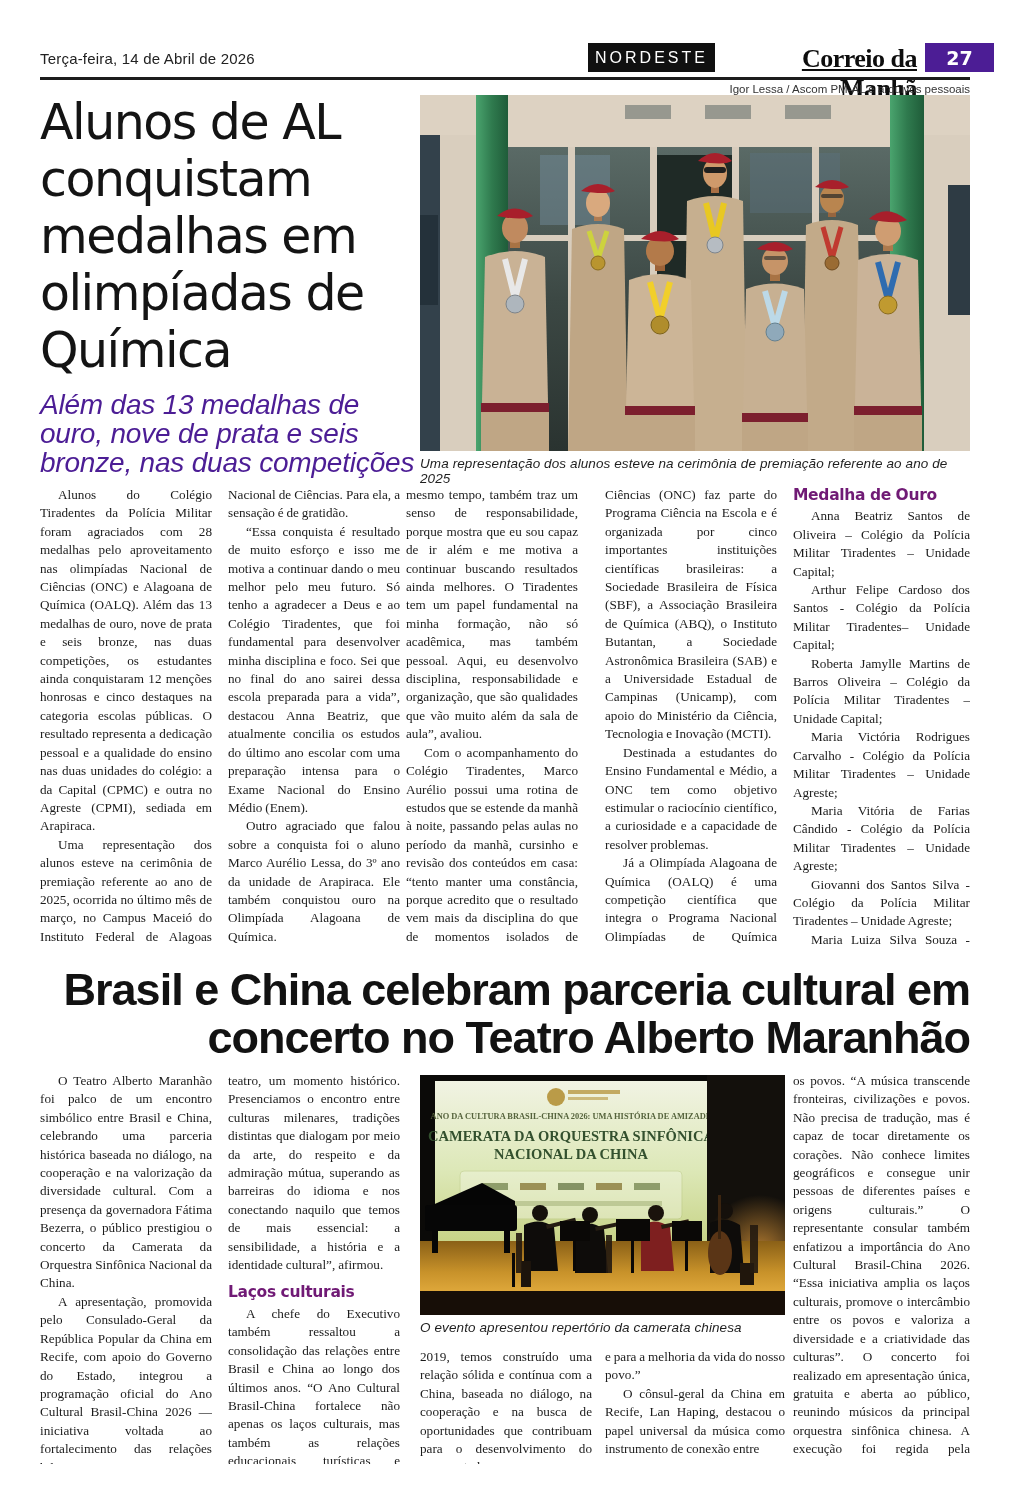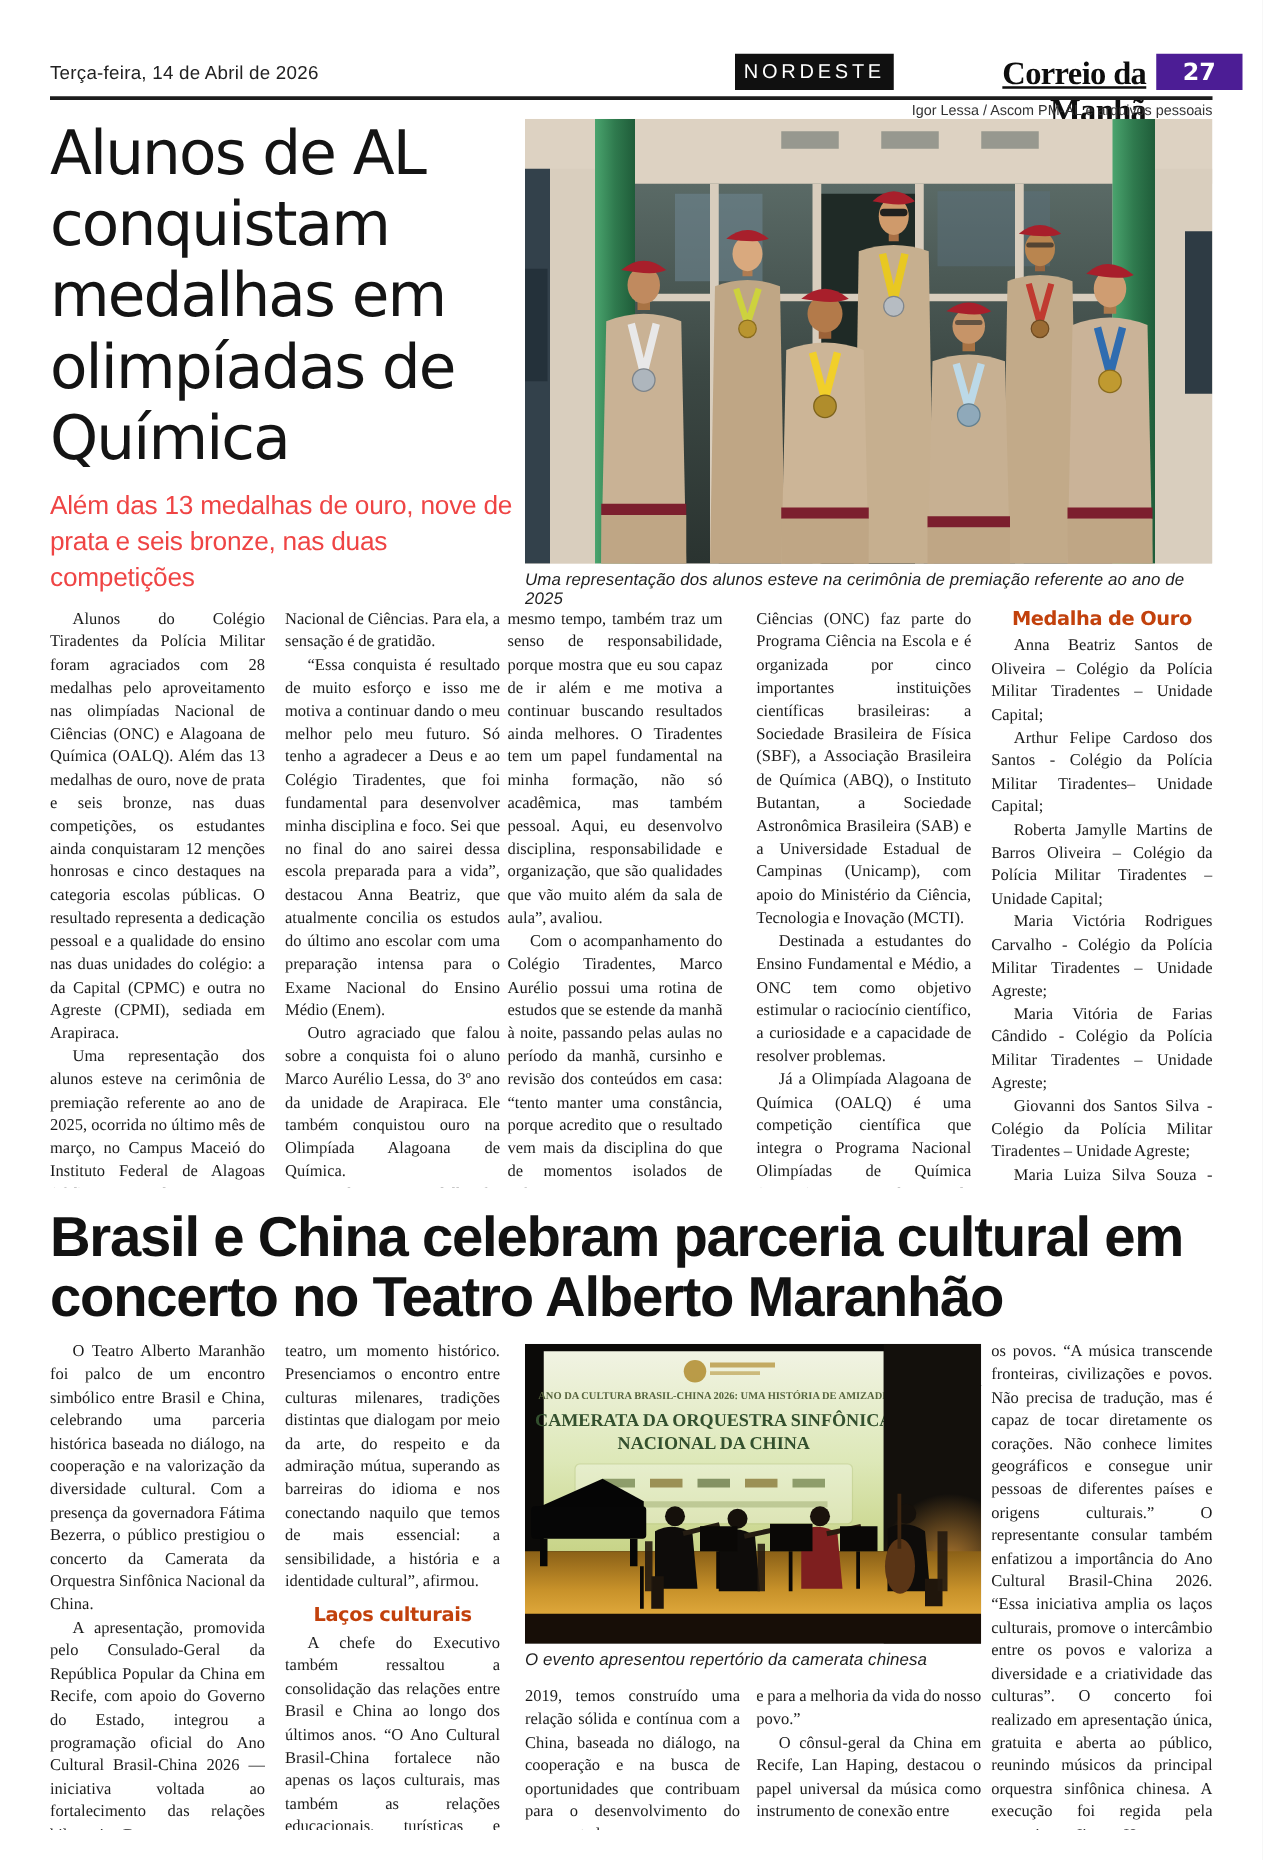--- a/index.html
+++ b/index.html
@@ -16,21 +16,21 @@
   .pagenum{left:925px;top:43px;width:69px;height:29px;background:#4c1d95;color:#fff;display:flex;
         align-items:center;justify-content:center;font-family:"DejaVu Sans",sans-serif;font-weight:700;font-size:19px;}
   .rule{left:40px;top:77px;width:930px;height:3px;background:#1c1c1c;}
   .credit{font-size:11.5px;color:#333;text-align:right;}
   .credit1{left:520px;top:83px;width:450px;}
   .credit2{left:420px;top:1100px;width:365px;}
 
   
   .headline1{left:40px;top:94px;width:398px;font-family:"DejaVu Sans",sans-serif;font-weight:400;
         font-size:49px;line-height:57px;letter-spacing:-1.5px;color:#141414;}
-  .subtitle{left:40px;top:390px;width:375px;font-size:21px;line-height:29px;color:#ef4444;letter-spacing:-.2px;}
+  .subtitle{left:40px;top:390px;width:375px;font-size:28px;line-height:29px;color:#4c1d95;letter-spacing:-.2px;font-style:italic;}
   .headline2{left:40px;top:966px;width:930px;font-weight:700;font-size:45px;line-height:48px;
         letter-spacing:-1px;color:#121212;}
 
   
   .photo1{left:420px;top:95px;width:550px;height:356px;overflow:hidden;}
   .photo2{left:420px;top:1075px;width:365px;height:240px;overflow:hidden;}
   .caption{font-style:italic;font-size:13.5px;color:#1f1f1f;letter-spacing:.1px;}
   .caption1{left:420px;top:456px;width:550px;}
   .caption2{left:420px;top:1320px;width:365px;}
 
@@ -43,22 +43,22 @@
   .sidebar{left:793px;width:177px;}
   .a2col{top:1072px;height:392px;}
   .c2-1{left:40px;width:172px;} .c2-2{left:228px;width:172px;}
   .c2-5{left:793px;width:177px;}
   .subcol{top:1348px;height:116px;}
   .c2-3{left:420px;width:172px;} .c2-4{left:605px;width:180px;}
 
   .col p{margin:0;}
   .para{text-indent:18px;}
   .frag{text-indent:0;}
-  .subhead{font-family:"DejaVu Sans",sans-serif;font-size:15.5px;font-weight:700;color:#c2410c;
-        margin:9px 0 3px 0;letter-spacing:-.3px;text-align:center;text-indent:0;}
+  .subhead{font-family:"DejaVu Sans",sans-serif;font-size:15.5px;font-weight:700;color:#701a75;
+        margin:9px 0 3px 0;letter-spacing:-.3px;text-align:left;text-indent:0;}
   .sidebar .subhead{margin-top:0;}
 </style>
 </head>
 <body>
 
 <div class="page">
 
   <div class="abs date">Terça-feira, 14 de Abril de 2026</div>
   <div class="abs section-badge">NORDESTE</div>
   <div class="abs brand">Correio da Manhã</div>
@@ -202,21 +202,21 @@
       <h3 class="subhead">Medalha de Ouro</h3>
       <p class="para">Anna Beatriz Santos de Oliveira – Colégio da Polícia Militar Tiradentes – Unidade Capital;</p>
       <p class="para">Arthur Felipe Cardoso dos Santos - Colégio da Polícia Militar Tiradentes– Unidade Capital;</p>
       <p class="para">Roberta Jamylle Martins de Barros Oliveira – Colégio da Polícia Militar Tiradentes – Unidade Capital;</p>
       <p class="para">Maria Victória Rodrigues Carvalho - Colégio da Polícia Militar Tiradentes – Unidade Agreste;</p>
       <p class="para">Maria Vitória de Farias Cândido - Colégio da Polícia Militar Tiradentes – Unidade Agreste;</p>
       <p class="para">Giovanni dos Santos Silva - Colégio da Polícia Militar Tiradentes – Unidade Agreste;</p>
       <p class="para">Maria Luiza Silva Souza - Colégio da Polícia Militar Tiradentes – Unidade Agreste;</p>
     </div>
 
-  <h2 class="abs headline2" style="margin:0;">Brasil e China celebram parceria cultural em concerto no Teatro Alberto Maranhão</h2>
+  <h2 class="abs headline2" style="margin:0;text-align:right;">Brasil e China celebram parceria cultural em concerto no Teatro Alberto Maranhão</h2>
   <div class="abs credit credit2">Raiane Miranda</div>
 
   <div class="abs photo2">
     <svg width="100%" height="100%" viewBox="0 0 365 240" preserveAspectRatio="none">
       <defs>
         <linearGradient id="screenbg" x1="0" y1="0" x2="0" y2="1">
           <stop offset="0" stop-color="#f1f3e3"></stop>
             <stop offset=".55" stop-color="#dde8b8"></stop>
             <stop offset="1" stop-color="#c8d488"></stop>
         </linearGradient>

